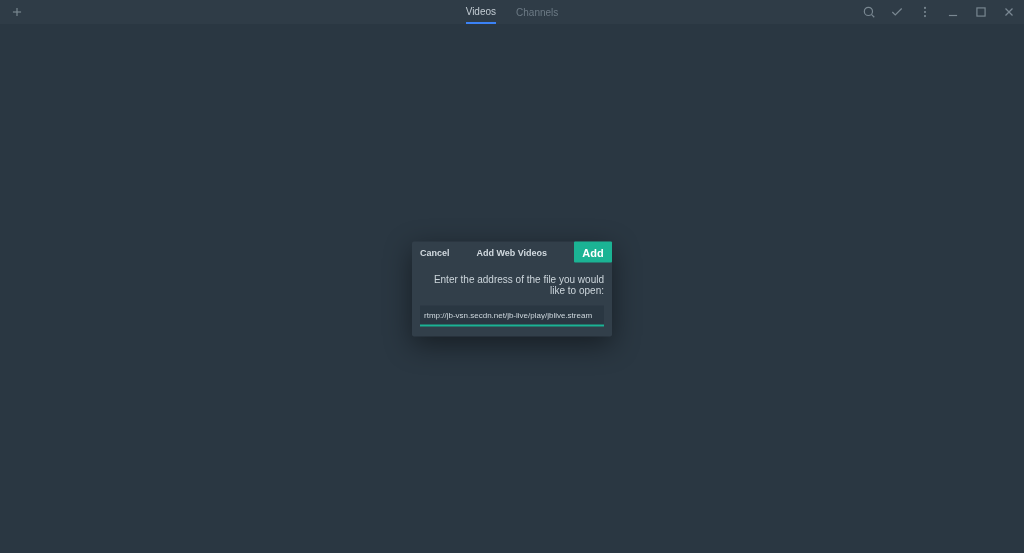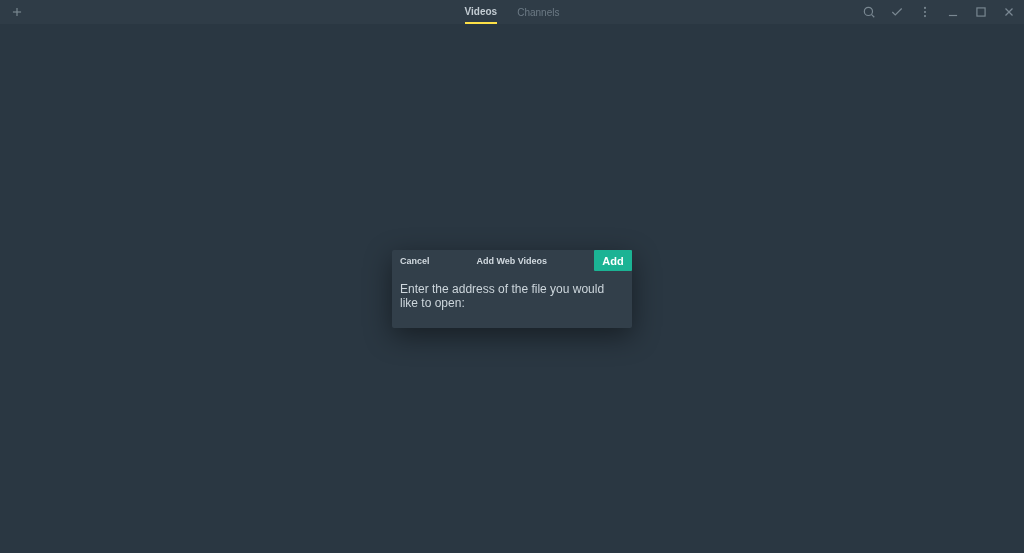--- a/index.html
+++ b/index.html
@@ -37,22 +37,21 @@
   .tab {
     font-size: 10px;
     color: #6c7a85;
     height: 24px;
     display: flex;
     align-items: center;
     cursor: pointer;
   }
   .tab.active {
     color: #c3ccd3;
-    border-bottom: 2px solid #fde047;
-    font-weight: bold;
+    border-bottom: 2px solid #3b82f6;
   }
   .topbar-right {
     position: absolute;
     right: 8px;
     top: 0;
     height: 24px;
     display: flex;
     align-items: center;
     gap: 14px;
   }
@@ -70,21 +69,21 @@
     width: 100%;
     height: calc(100% - 24px);
     background: #2a3742;
     position: relative;
   }
   .modal {
     position: absolute;
     left: 50%;
     top: 50%;
     transform: translate(-50%, -50%);
-    width: 240px;
+    width: 200px;
     background: #323f4a;
     border-radius: 2px;
     box-shadow: 0 8px 28px rgba(0,0,0,0.45);
     padding: 0;
   }
   .modal-header {
     display: flex;
     align-items: center;
     justify-content: space-between;
     height: 22px;
@@ -116,24 +115,25 @@
     cursor: pointer;
     display: flex;
     align-items: center;
     justify-content: center;
     border-radius: 1px;
   }
   .modal-body {
     padding: 10px 8px 10px 8px;
   }
   .modal-label {
-    font-size: 12px;
+    font-size: 10px;
     color: #cdd6dc;
     margin-bottom: 8px;
     display: block;
+    text-align: right;
   }
   .modal-input {
     width: 100%;
     background: #2a3742;
     border: none;
     border-bottom: 2px solid #1bb394;
     color: #cfd8de;
     font-size: 8px;
     padding: 5px 4px 5px 4px;
     outline: none;
@@ -199,15 +199,16 @@
 
 <div class="content">
   <div class="modal">
     <div class="modal-header">
       <span class="modal-cancel">Cancel</span>
       <span class="modal-title">Add Web Videos</span>
       <button class="modal-add">Add</button>
     </div>
     <div class="modal-body">
       <span class="modal-label">Enter the address of the file you would like to open:</span>
+      <input class="modal-input" type="text" value="rtmp://jb-vsn.secdn.net/jb-live/play/jblive.stream" style="">
     </div>
   </div>
 </div>
 
 </body></html>

